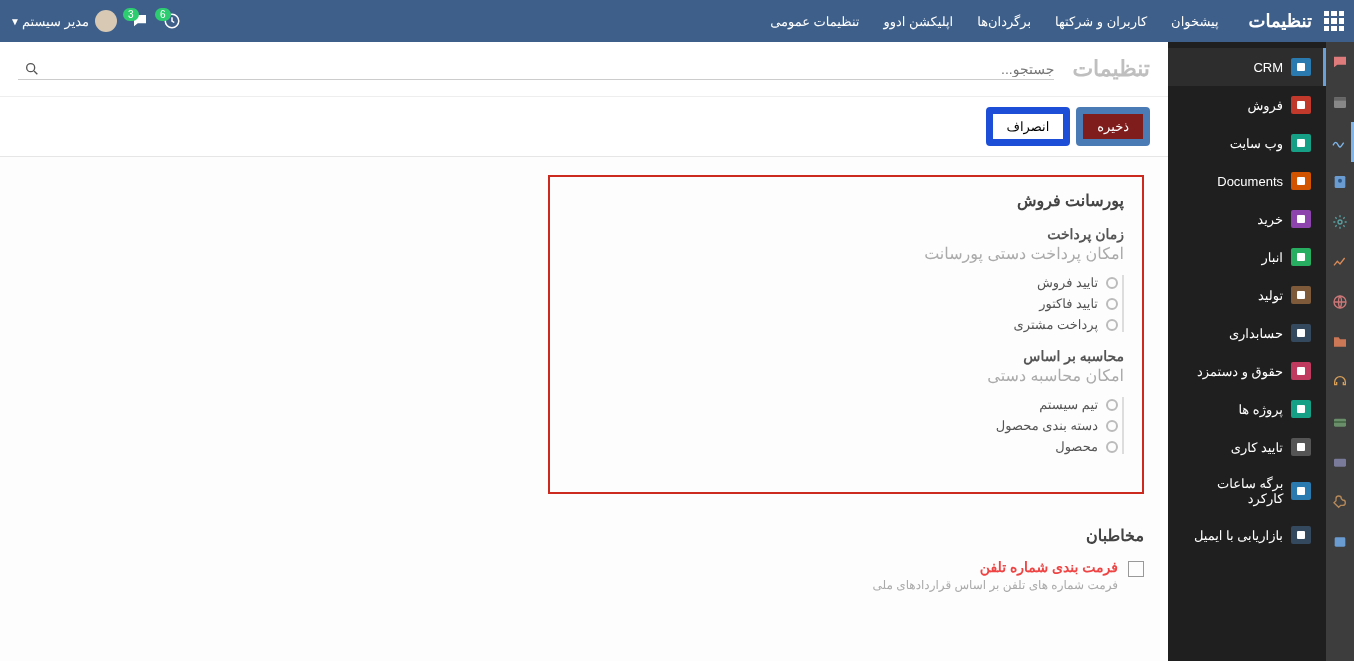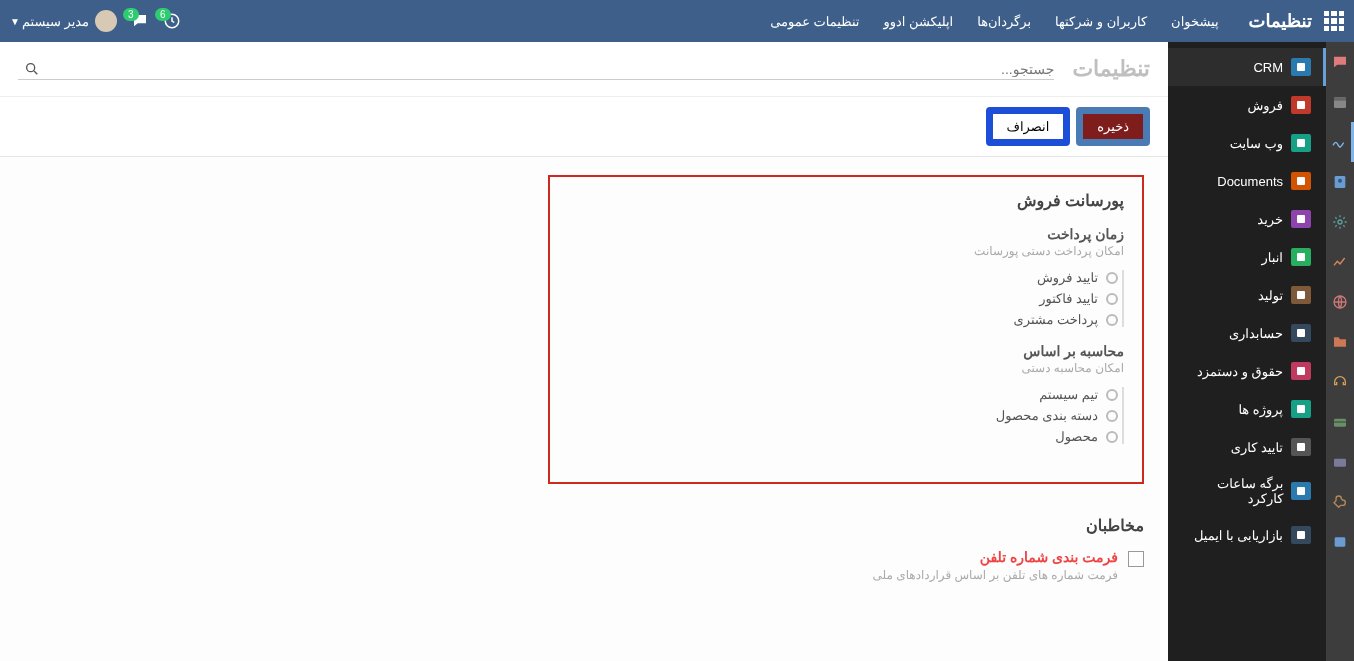--- a/index.html
+++ b/index.html
@@ -37,21 +37,21 @@
 .search-btn { background:none; border:none; cursor:pointer; color:#666; font-size:16px; padding:0 6px; }
 .action-row { padding:10px 18px; display:flex; gap:6px; border-bottom:1px solid #e6e6e6; }
 .btn { padding:5px 14px; font-size:13px; border:7px solid #1d4ed8; background:#fff; cursor:pointer; border-radius:4px; }
 .btn.primary { background:#7f1d1d; color:#fff; border-color:#4a7bb5; }
 
 .content { flex:1; overflow-y:scroll; padding:18px 24px; direction:rtl; background:#fdfdfd; position:relative; }
 .red-box { border:2px solid #cc2a1f; padding:14px 18px 22px; margin-bottom:32px; width:596px; }
 .section-title { font-size:16px; font-weight:bold; color:#444; margin-bottom:10px; }
 .sub-block { margin:16px 0; }
 .sub-title { font-size:14px; font-weight:bold; color:#555; }
-.sub-desc { font-size:12px; color:#aaa; margin-top:2px; }
+.sub-desc { font-size:16px; color:#aaa; margin-top:2px; }
 .radio-list { margin-top:12px; border-right:2px solid #ddd; padding-right:4px; }
 .radio-item { display:flex; align-items:center; gap:8px; margin:6px 0; font-size:13px; color:#555; cursor:pointer; }
 .radio-dot { width:12px; height:12px; border:2px solid #bbb; border-radius:50%; display:inline-block; }
 .plain-section { width:520px; }
 .check-row { display:flex; align-items:flex-start; gap:10px; margin-top:14px; }
 .checkbox { width:16px; height:16px; border:1px solid #999; margin-top:2px; cursor:pointer; }
 .check-label { font-size:14px; font-weight:bold; color:#ef4444; }
 .check-desc { font-size:12px; color:#aaa; margin-top:3px; }
 
 

